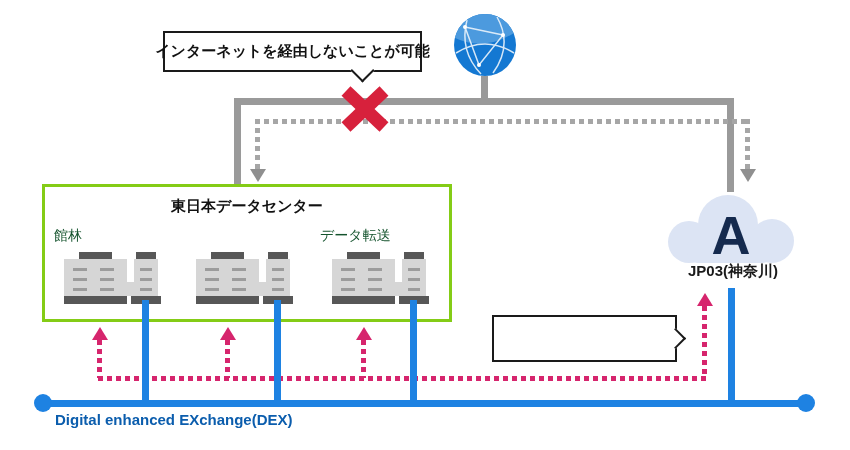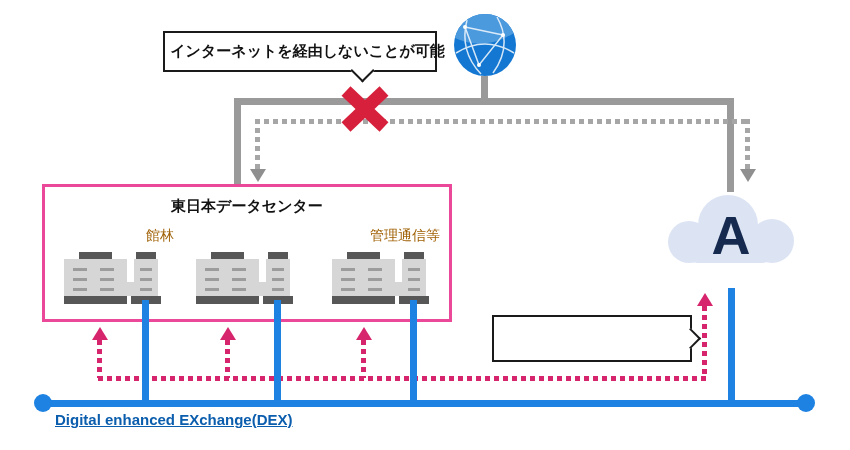--- a/index.html
+++ b/index.html
@@ -17,34 +17,34 @@
 
   
   .pdot-h{position:absolute;height:5px;background:repeating-linear-gradient(to right,#d6256d 0 5px,transparent 5px 9px);}
   .pdot-v{position:absolute;width:5px;background:repeating-linear-gradient(to bottom,#d6256d 0 5px,transparent 5px 9px);}
   .parrow-up{position:absolute;width:0;height:0;border-left:8px solid transparent;border-right:8px solid transparent;border-bottom:13px solid #d6256d;}
 
   
   .bline{position:absolute;background:#1e82e2;}
 
   
-  .callout{position:absolute;background:#ffffff;border:2px solid #1a1a1a;display:flex;align-items:center;justify-content:center;z-index:6;padding-left:15px;}
+  .callout{position:absolute;background:#ffffff;border:2px solid #1a1a1a;display:flex;align-items:center;justify-content:center;z-index:6;}
   .callout .txt{font-size:15px;font-weight:600;color:#111;white-space:nowrap;}
   .tail-down{position:absolute;width:15px;height:15px;background:#ffffff;border-right:2px solid #1a1a1a;border-bottom:2px solid #1a1a1a;transform:rotate(45deg);bottom:-9px;}
   .tail-right{position:absolute;width:13px;height:13px;background:#ffffff;border-top:2px solid #1a1a1a;border-right:2px solid #1a1a1a;transform:rotate(45deg);right:-8px;}
 
   
-  .dcbox{position:absolute;left:42px;top:184px;width:410px;height:138px;background:#ffffff;border:3px solid #ec4899;box-sizing:border-box;z-index:2;}
+  .dcbox{position:absolute;left:42px;top:184px;width:410px;height:138px;background:#ffffff;border:3px solid #84cc16;box-sizing:border-box;z-index:2;}
   .dc-title{position:absolute;left:0;top:10px;width:100%;text-align:center;font-size:15px;font-weight:700;color:#111;}
-  .srv-label{position:absolute;font-size:14px;color:#a16207;text-align:right;width:120px;}
+  .srv-label{position:absolute;font-size:14px;color:#14532d;text-align:left;width:120px;}
 
   
   .dex-line{position:absolute;left:43px;top:400px;width:764px;height:7px;background:#1e82e2;z-index:3;}
   .dex-cap{position:absolute;width:18px;height:18px;border-radius:50%;background:#1e82e2;top:394px;z-index:3;}
-  .dex-label{position:absolute;left:55px;top:411px;font-size:15px;font-weight:700;color:#0b5dad;text-decoration:underline;}
+  .dex-label{position:absolute;left:55px;top:411px;font-size:15px;font-weight:700;color:#0b5dad;}
 
   .cloud-label{position:absolute;left:633px;top:262px;width:200px;text-align:center;font-size:15px;font-weight:600;color:#1a1a1a;}
 
   .xmark{position:absolute;left:340px;top:86px;z-index:5;}
 </style>
 </head>
 <body>
 
 <div class="stage">
 
@@ -86,21 +86,21 @@
   </svg>
 
   <div class="callout" style="left:163px;top:31px;width:255px;height:37px;">
     <span class="txt">インターネットを経由しないことが可能</span>
     <div class="tail-down" style="left:189px;"></div>
   </div>
 
   <div class="dcbox">
     <div class="dc-title">東日本データセンター</div>
     <div class="srv-label" style="left:9px;top:40px;">館林</div>
-    <div class="srv-label" style="left:275px;top:40px;">管理通信等</div>
+    <div class="srv-label" style="left:275px;top:40px;">データ転送</div>
 
     <svg class="abs" style="left:19px;top:65px;" width="100" height="57" viewBox="0 0 100 57">
       <rect x="0" y="7" width="63" height="37" fill="#d6d6d6"></rect>
         <rect x="15" y="0" width="33" height="7" fill="#575757"></rect>
       <rect x="0" y="44" width="63" height="8" fill="#575757"></rect>
         <rect x="63" y="30" width="7" height="14" fill="#d6d6d6"></rect>
       <g fill="#9c9c9c">
           <rect x="9" y="16" width="14" height="3"></rect>
           <rect x="9" y="26" width="14" height="3"></rect>
           <rect x="9" y="36" width="14" height="3"></rect>
@@ -180,20 +180,21 @@
 
   <svg class="abs" style="left:661px;top:192px;z-index:2;" width="140" height="72" viewBox="0 0 140 72">
     <g fill="#dce4f4">
       <circle cx="28" cy="50" r="21"></circle>
       <circle cx="67" cy="33" r="30"></circle>
       <circle cx="111" cy="49" r="22"></circle>
       <rect x="26" y="46" width="86" height="25" rx="10"></rect>
     </g>
     <text x="70" y="62" text-anchor="middle" font-family="Liberation Sans, DejaVu Sans, sans-serif" font-size="54" font-weight="bold" fill="#152a4e">A</text>
   </svg>
+  <div class="cloud-label">JP03(神奈川)</div>
 
   <div class="callout" style="left:492px;top:315px;width:181px;height:43px;">
     <div class="tail-right" style="top:14px;"></div>
   </div>
 
   <div class="dex-line"></div>
   <div class="dex-cap" style="left:34px;"></div>
   <div class="dex-cap" style="left:797px;"></div>
   <div class="dex-label">Digital enhanced EXchange(DEX)</div>
 

